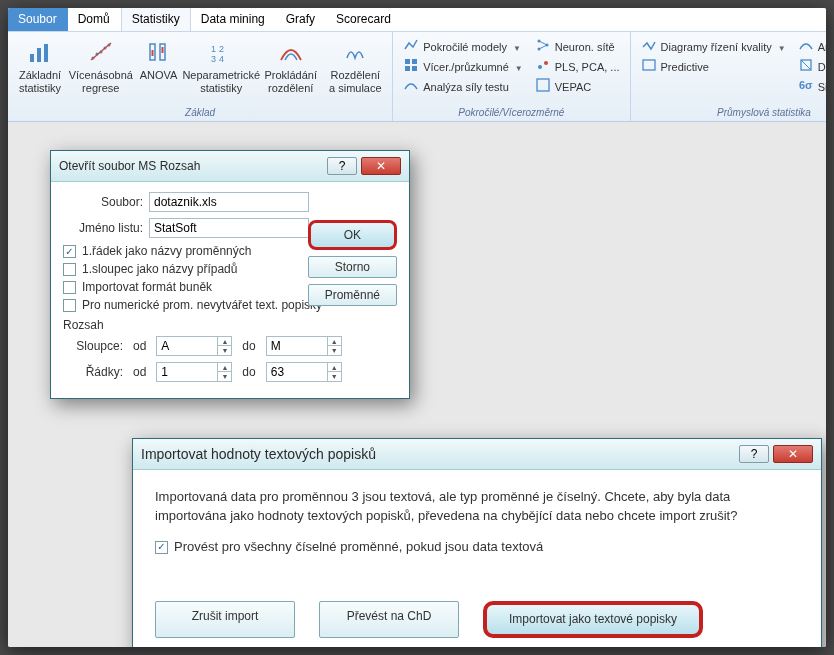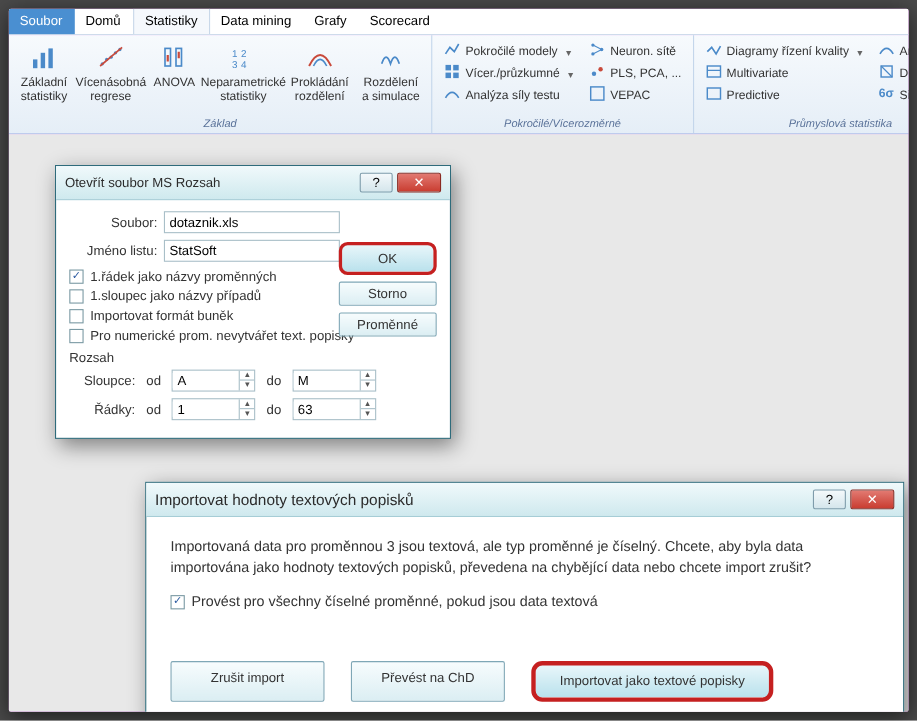--- a/index.html
+++ b/index.html
@@ -231,29 +231,20 @@
                   <polyline points="2,10 6,6 10,12 14,5" fill="none" stroke="#4b8ac9" stroke-width="1.5"></polyline>
                 </svg>
               </span>
             <span>Diagramy řízení kvality</span>
             <span class="dropdown-arrow">▼</span>
           </div>
           <div class="ribbon-small-item">
             <span class="small-icon">
                 <svg width="16" height="16">
                   <rect x="2" y="3" width="12" height="10" fill="none" stroke="#4b8ac9" stroke-width="1.3"></rect>
-                  <line x1="2" y1="7" x2="14" y2="7" stroke="#4b8ac9"></line>
-                </svg>
-              </span>
-            <span>Multivariate</span>
-          </div>
-          <div class="ribbon-small-item">
-            <span class="small-icon">
-                <svg width="16" height="16">
-                  <rect x="2" y="3" width="12" height="10" fill="none" stroke="#4b8ac9" stroke-width="1.3"></rect>
                 </svg>
               </span>
             <span>Predictive</span>
           </div>
         </div>
         <div class="ribbon-col">
           <div class="ribbon-small-item">
             <span class="small-icon">
                 <svg width="16" height="16">
                   <path d="M2 12 Q8 2 14 12" fill="none" stroke="#4b8ac9" stroke-width="1.5"></path>

